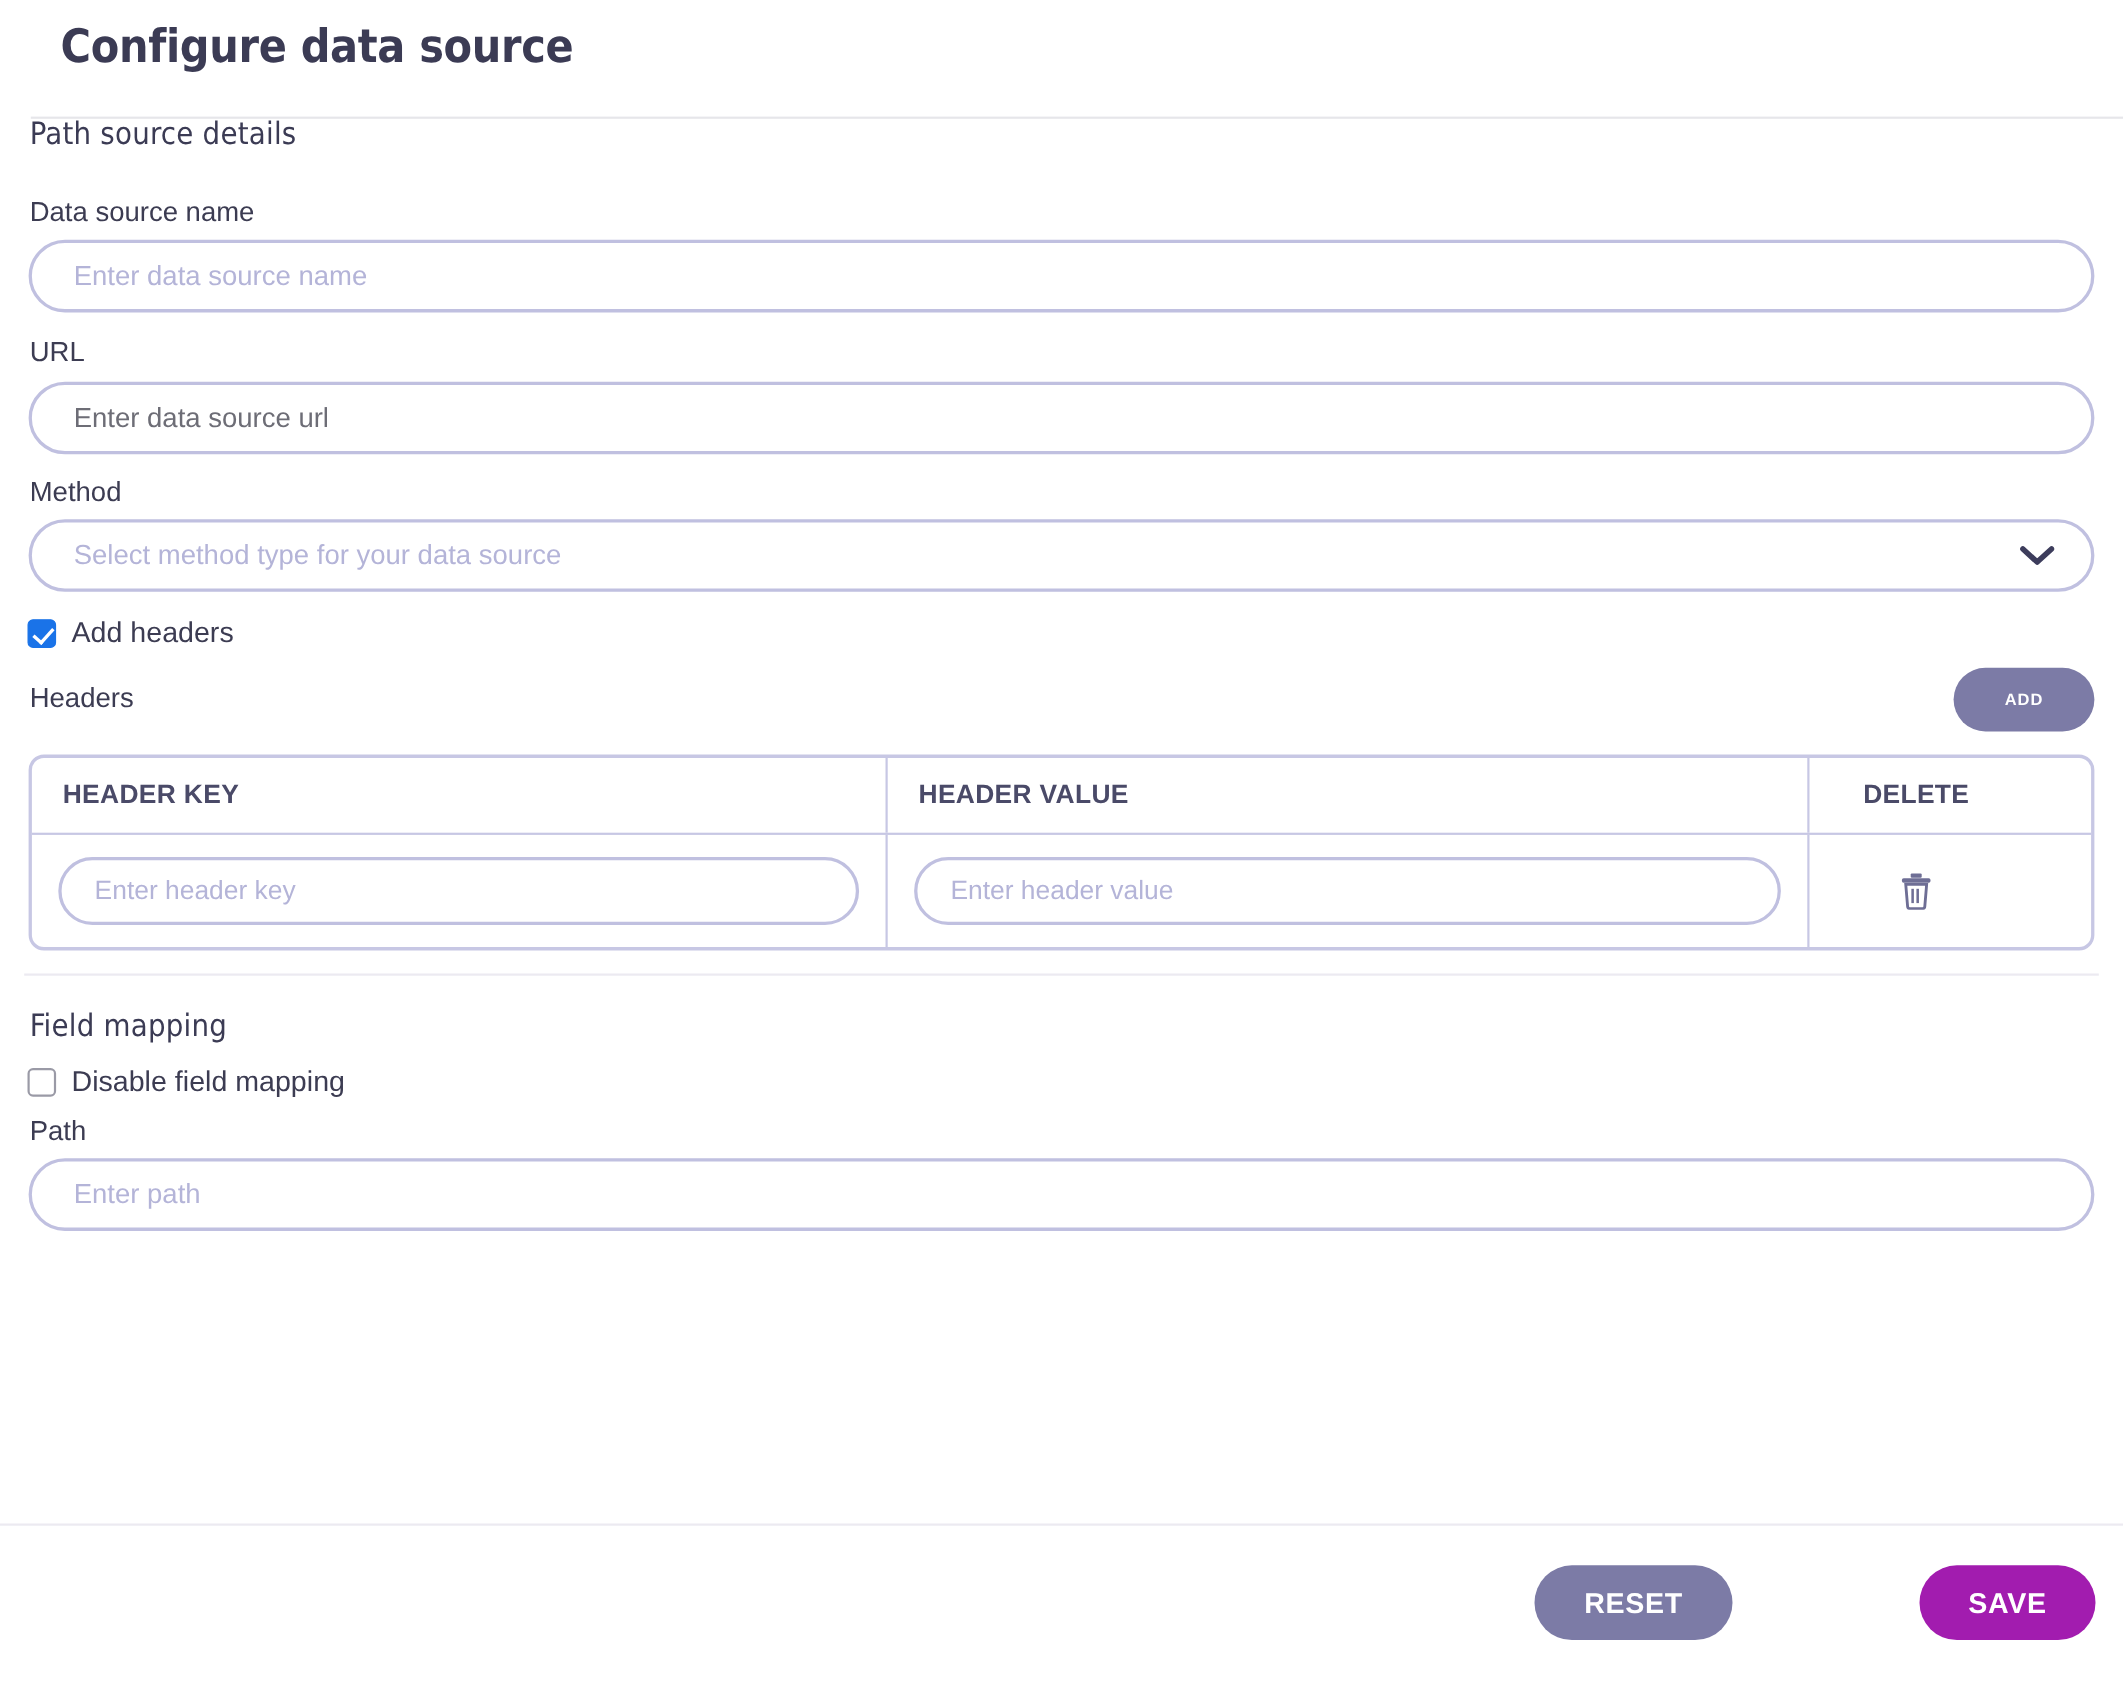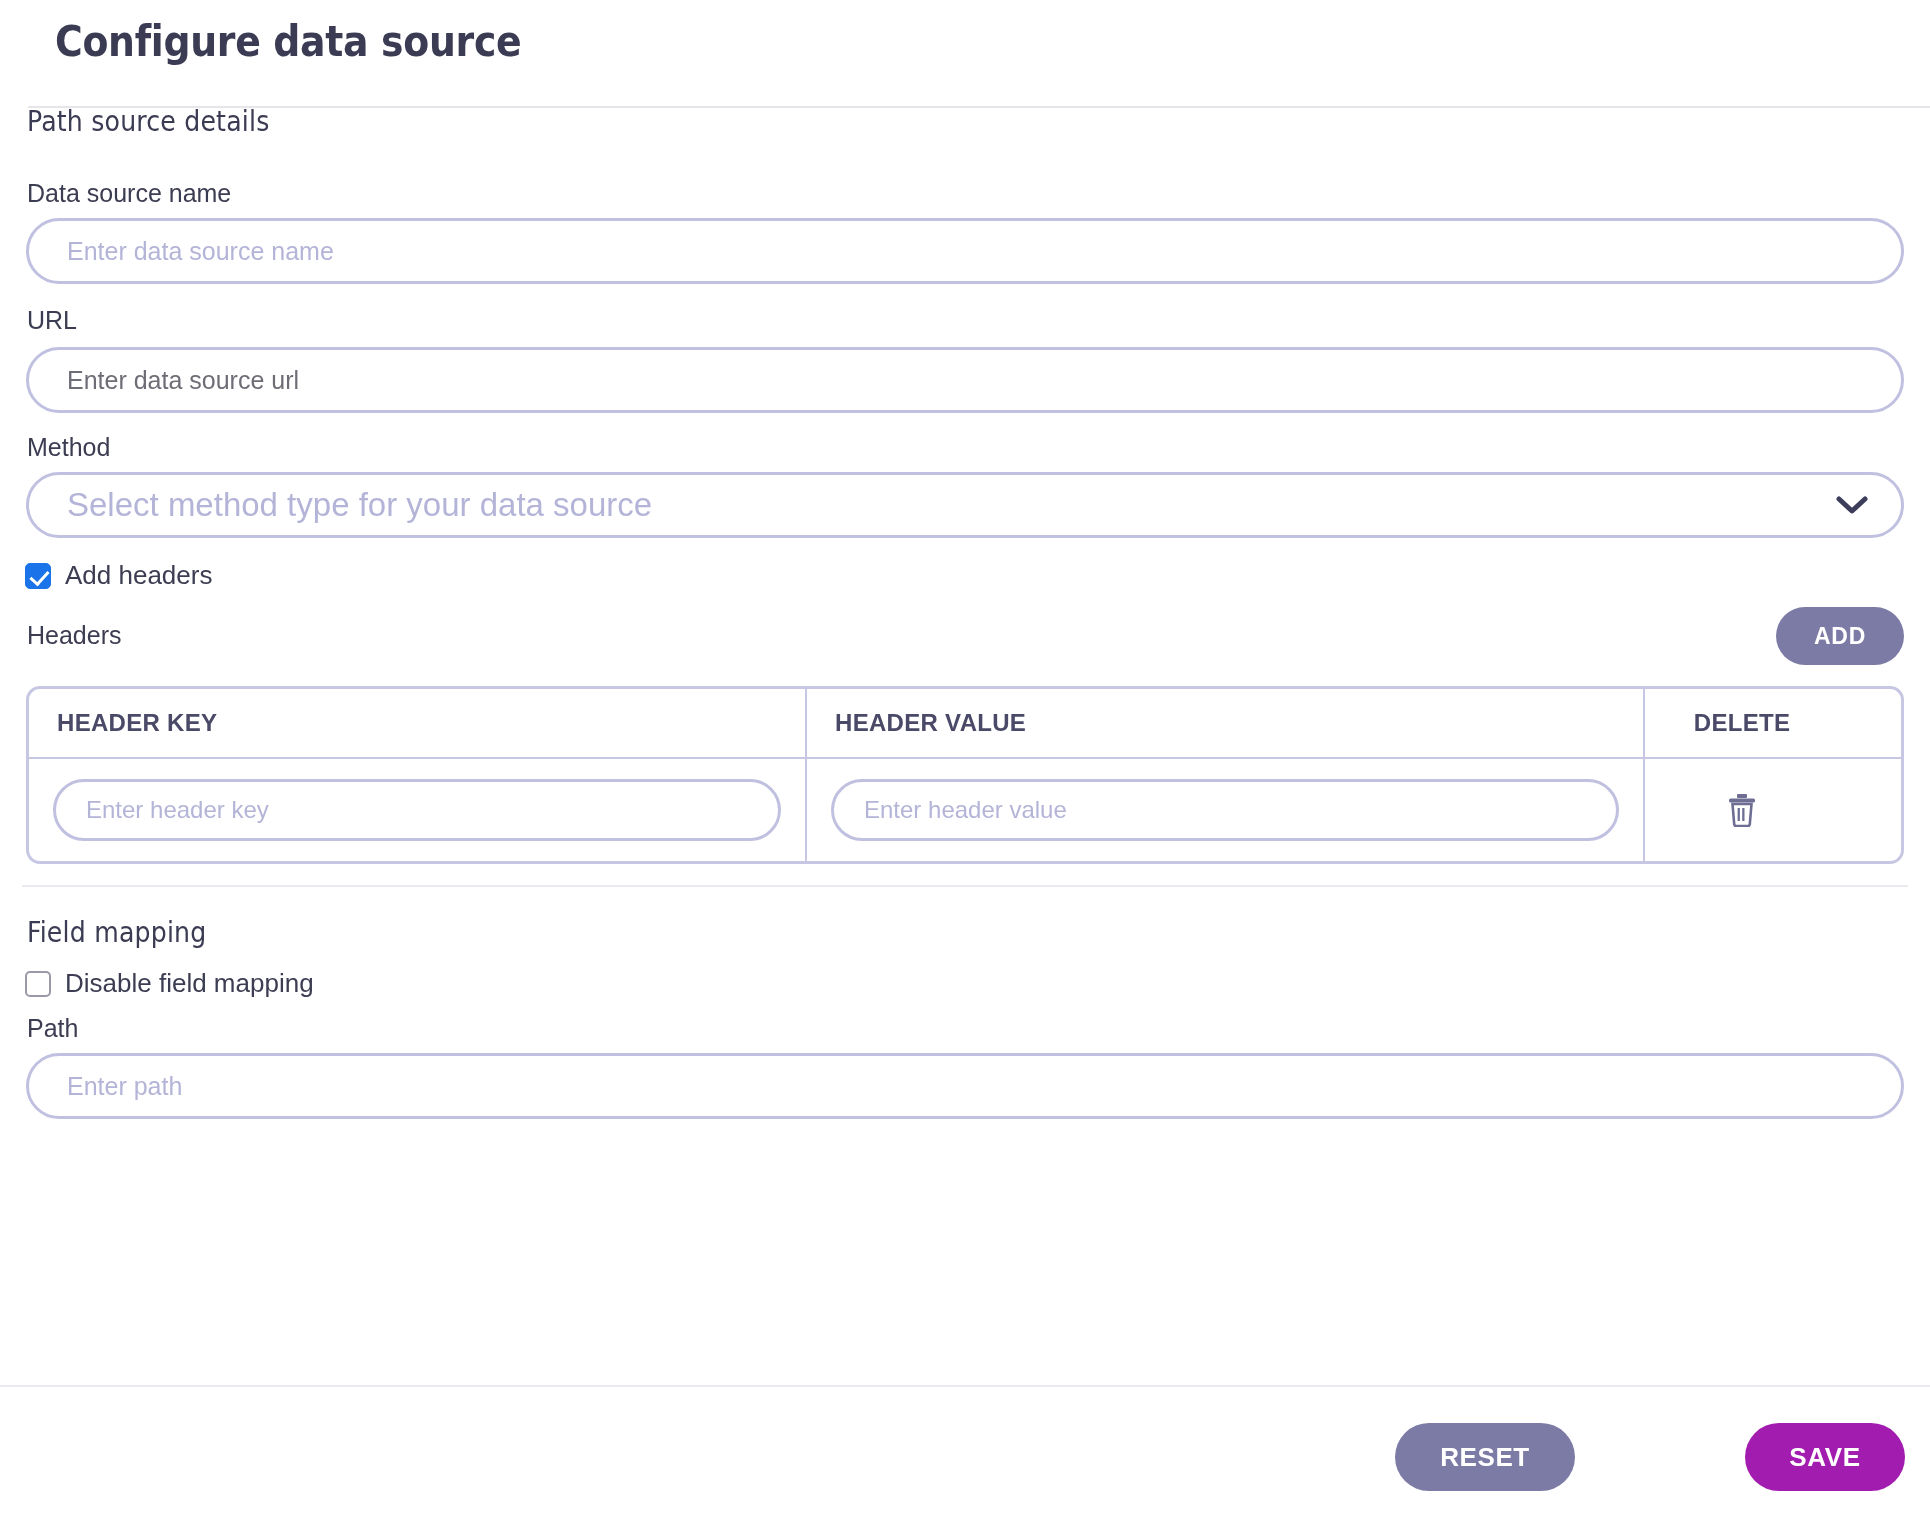--- a/index.html
+++ b/index.html
@@ -97,21 +97,21 @@
 
   .select-wrap { position: relative; width: 1878px; height: 66px; }
   .select-box {
     width: 1878px; height: 66px;
     border: 3px solid #c0c0e0;
     border-radius: 40px;
     background: #fff;
     display: flex;
     align-items: center;
     padding: 0 38px;
-    font-size: 33px;
+    font-size: 25px;
     color: #b4b4d8;
     cursor: pointer;
   }
   .chev {
     position: absolute;
     right: 36px;
     top: 50%;
     transform: translateY(-50%);
     width: 32px; height: 20px;
     pointer-events: none;
@@ -143,21 +143,21 @@
     color: #3c3c52;
   }
 
   
   .add-btn {
     width: 128px; height: 58px;
     background: #7c7ba6;
     border: none;
     border-radius: 30px;
     color: #fff;
-    font-size: 23px;
+    font-size: 15px;
     font-weight: 700;
     letter-spacing: 0.8px;
     cursor: pointer;
     font-family: "Liberation Sans", sans-serif;
   }
 
   
   .hdr-table {
     width: 1878px;
     border: 3px solid #c7c7e4;

